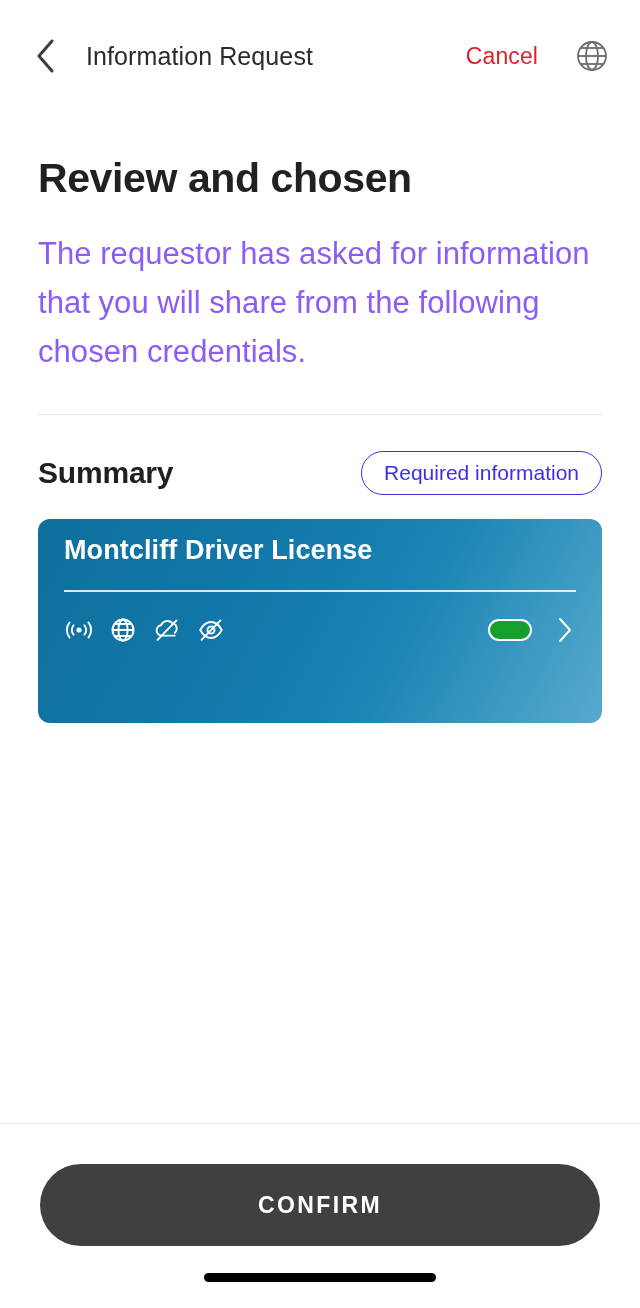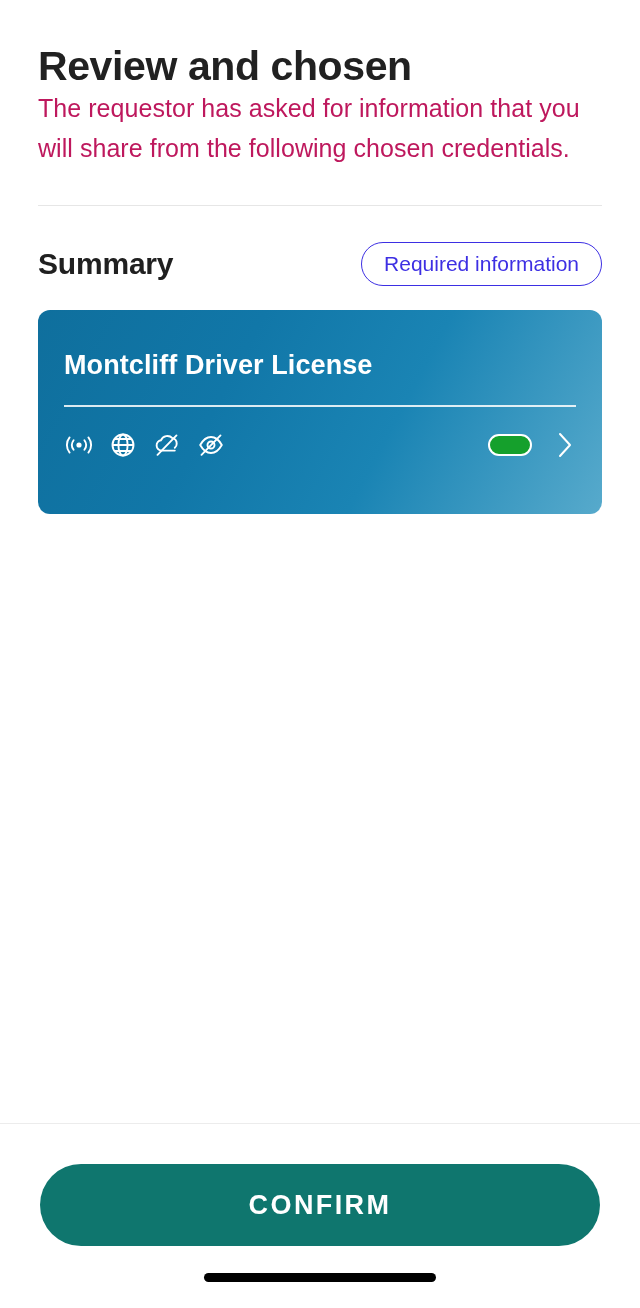--- a/index.html
+++ b/index.html
@@ -76,23 +76,24 @@
   .page-title {
     font-size: 41px;
     font-weight: bold;
     color: #212121;
     letter-spacing: -0.4px;
     margin-top: 44px;
     line-height: 1.1;
   }
 
   .page-desc {
-    font-size: 25px;
-    color: #be185d;
+    font-size: 31px;
+    color: #8b5cf6;
     line-height: 1.58;
+    margin-top: 29px;
     letter-spacing: 0.05px;
   }
 
   .divider {
     height: 1px;
     background: #e6e6e6;
     margin-top: 37px;
   }
 
   .summary-row {
@@ -117,21 +118,21 @@
     cursor: pointer;
     white-space: nowrap;
   }
 
   
   .cred-card {
     margin-top: 24px;
     height: 204px;
     border-radius: 12px;
     background: linear-gradient(118deg, #0f6f9d 0%, #1177a8 34%, #1a84b4 62%, #57aacc 100%);
-    padding: 40px 26px 0 26px;
+    padding: 16px 26px 0 26px;
     position: relative;
     cursor: pointer;
     overflow: hidden;
   }
   .cred-title {
     font-size: 27px;
     font-weight: bold;
     color: #ffffff;
     letter-spacing: 0.1px;
   }
@@ -178,23 +179,23 @@
   
   .footer {
     flex: 0 0 auto;
     border-top: 1px solid #ececec;
     padding: 40px 40px 0 40px;
   }
   .confirm-btn {
     width: 100%;
     height: 82px;
     border-radius: 41px;
-    background: #0f766e;
+    background: #404040;
     color: #ffffff;
-    font-size: 27px;
+    font-size: 23px;
     font-weight: bold;
     letter-spacing: 2.4px;
     display: flex;
     align-items: center;
     justify-content: center;
     border: none;
     cursor: pointer;
     font-family: "Liberation Sans", sans-serif;
   }
 
@@ -210,20 +211,39 @@
     height: 9px;
     border-radius: 5px;
     background: #000000;
   }
 </style>
 </head>
 <body>
 
 <div class="screen">
 
+  <div class="navbar">
+    <div class="back-btn">
+      <svg width="22" height="36" viewBox="0 0 22 36" fill="none">
+        <path d="M18 3 L5 18 L18 33" stroke="#3c3c3c" stroke-width="3" stroke-linecap="round" stroke-linejoin="round"></path>
+      </svg>
+    </div>
+    <div class="nav-title">Information Request</div>
+    <div class="nav-spacer"></div>
+    <div class="cancel-btn">Cancel</div>
+    <div class="globe-btn">
+      <svg width="38" height="38" viewBox="0 0 38 38" fill="none">
+        <circle cx="19" cy="19" r="14" stroke="#6b6b6b" stroke-width="1.8"></circle>
+        <ellipse cx="19" cy="19" rx="6" ry="14" stroke="#6b6b6b" stroke-width="1.8"></ellipse>
+        <line x1="5" y1="19" x2="33" y2="19" stroke="#6b6b6b" stroke-width="1.8"></line>
+        <line x1="8" y1="11" x2="30" y2="11" stroke="#6b6b6b" stroke-width="1.8"></line>
+        <line x1="8" y1="27" x2="30" y2="27" stroke="#6b6b6b" stroke-width="1.8"></line>
+      </svg>
+    </div>
+  </div>
 
   <div class="content">
 
     <h1 class="page-title">Review and chosen</h1>
 
     <p class="page-desc">The requestor has asked for information that you will share from the following chosen credentials.</p>
 
     <div class="divider"></div>
 
     <div class="summary-row">

